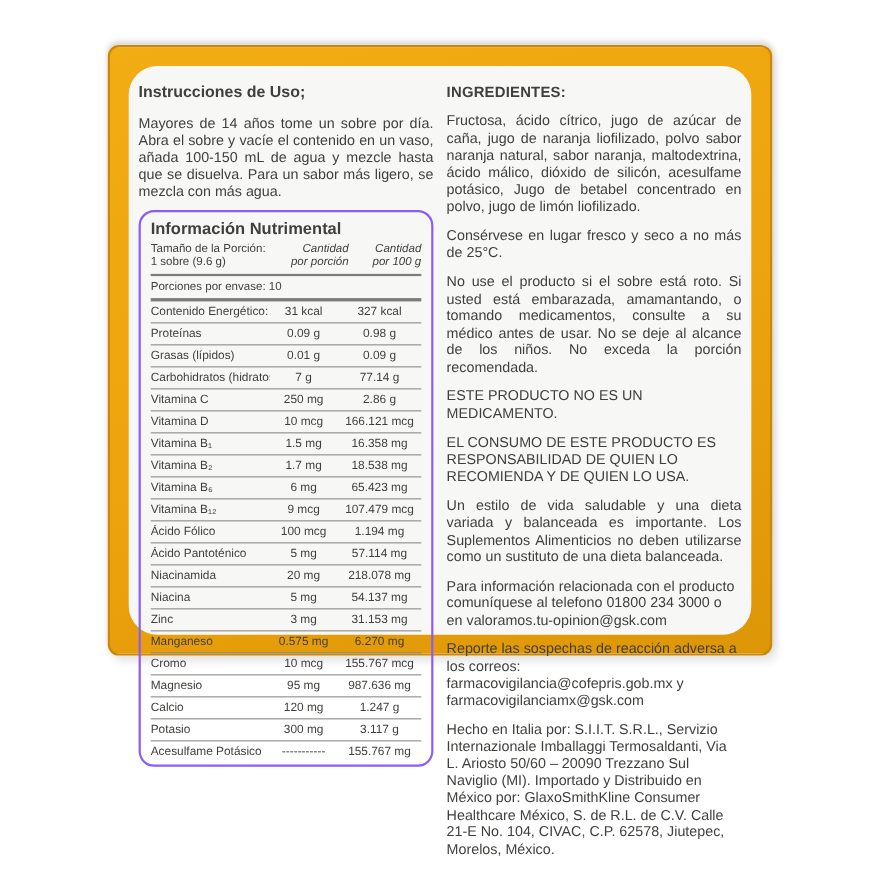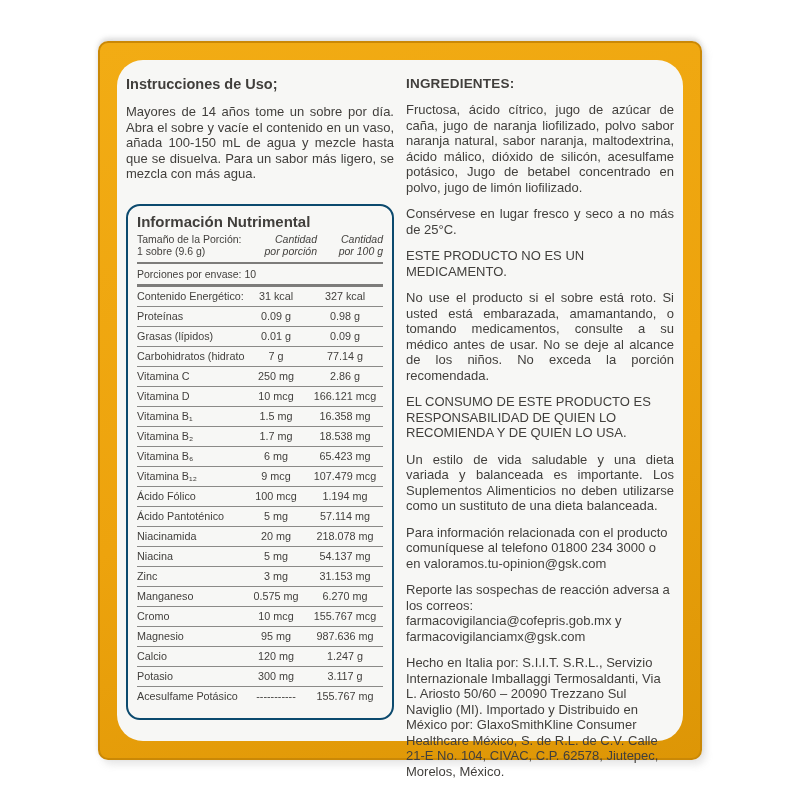--- a/index.html
+++ b/index.html
@@ -1,32 +1,32 @@
 <!DOCTYPE html>
 <html><head>
 <meta charset="utf-8">
 <style>
   html,body{margin:0;padding:0;background:#ffffff;width:800px;height:800px;
     font-family:"Liberation Sans","DejaVu Sans",sans-serif;color:#413F3C;}
-  .frame{position:absolute;left:98px;top:41px;width:604px;height:719px;box-sizing:border-box;
+  .frame{position:absolute;left:98px;top:41px;width:604px;height:555px;box-sizing:border-box;
     background:linear-gradient(160deg,#F2AC14 0%,#EDA30D 55%,#DD9606 100%);
     border:2px solid #CA8806;border-radius:10px;
     box-shadow:0 -3px 5px rgba(130,130,130,.28),4px 5px 7px rgba(150,150,150,.22);}
   .panel{position:absolute;left:17px;top:17px;right:17px;bottom:17px;
     background:#F7F7F5;border-radius:26px;box-sizing:border-box;
     padding:14px 9px 12px 9px;display:flex;gap:12px;}
   .col{width:268px;box-sizing:border-box;}
   .body-txt{font-size:13px;line-height:15.5px;margin:0;}
   .just{text-align:justify;}
   .sec-title{font-size:14.5px;font-weight:700;margin:0;}
   .left .sec-title{margin-top:2px;}
   .left .body-txt{margin-top:12px;}
   .mb{margin-bottom:11px;}
   
-  .nt{margin-top:22px;border:2px solid #0c4a6e;border-radius:14px;padding:7px 9px 12px 9px;}
+  .nt{margin-top:9px;border:2px solid #8b5cf6;border-radius:14px;padding:7px 9px 2px 9px;}
   .nt-title{font-size:15px;font-weight:700;margin:0 0 3px 0;}
   .nt-head{display:flex;align-items:center;border-bottom:2px solid #7D7C7A;padding-bottom:4px;font-size:10.5px;line-height:12.5px;}
   .nt-serving{flex:1;}
   .nt-hcol{width:60px;text-align:right;margin-left:6px;font-style:italic;}
   .nt-servings{font-size:10.5px;padding:4px 0;border-bottom:3px solid #7D7C7A;}
   .nt-row{display:flex;align-items:center;height:19px;border-bottom:1px solid #8B8A88;font-size:10.8px;}
   .nt-row:last-child{border-bottom:none;}
   .nt-row .name{flex:1;white-space:nowrap;overflow:hidden;}
   .nt-row .v1{width:62px;text-align:center;white-space:nowrap;}
   .nt-row .v2{width:76px;text-align:center;white-space:nowrap;}
@@ -181,22 +181,22 @@
     <span class="v2">155.767 mg</span>
   </div>
 </div>
       </div>
     </div>
 
     <div class="col right">
       <p class="sec-title">INGREDIENTES:</p>
       <p class="body-txt just mb">Fructosa, ácido cítrico, jugo de azúcar de caña, jugo de naranja liofilizado, polvo sabor naranja natural, sabor naranja, maltodextrina, ácido málico, dióxido de silicón, acesulfame potásico, Jugo de betabel concentrado en polvo, jugo de limón liofilizado.</p>
       <p class="body-txt just mb">Consérvese en lugar fresco y seco a no más de 25°C.</p>
+      <p class="body-txt just mb">No use el producto si el sobre está roto. Si usted está embarazada, amamantando, o tomando medicamentos, consulte a su médico antes de usar. No se deje al alcance de los niños. No exceda la porción recomendada.</p>
       <p class="body-txt mb">ESTE PRODUCTO NO ES UN MEDICAMENTO.</p>
-      <p class="body-txt just mb">No use el producto si el sobre está roto. Si usted está embarazada, amamantando, o tomando medicamentos, consulte a su médico antes de usar. No se deje al alcance de los niños. No exceda la porción recomendada.</p>
       <p class="body-txt mb">EL CONSUMO DE ESTE PRODUCTO ES RESPONSABILIDAD DE QUIEN LO RECOMIENDA Y DE QUIEN LO USA.</p>
       <p class="body-txt just mb">Un estilo de vida saludable y una dieta variada y balanceada es importante. Los Suplementos Alimenticios no deben utilizarse como un sustituto de una dieta balanceada.</p>
       <p class="body-txt mb">Para información relacionada con el producto comuníquese al telefono 01800 234 3000 o en valoramos.tu-opinion@gsk.com</p>
       <p class="body-txt mb">Reporte las sospechas de reacción adversa a los correos: farmacovigilancia@cofepris.gob.mx y farmacovigilanciamx@gsk.com</p>
       <p class="body-txt">Hecho en Italia por: S.I.I.T. S.R.L., Servizio Internazionale Imballaggi Termosaldanti, Via L. Ariosto 50/60 – 20090 Trezzano Sul Naviglio (MI). Importado y Distribuido en México por: GlaxoSmithKline Consumer Healthcare México, S. de R.L. de C.V. Calle 21-E No. 104, CIVAC, C.P. 62578, Jiutepec, Morelos, México.</p>
     </div>
 
   </div>
 </div>
 

